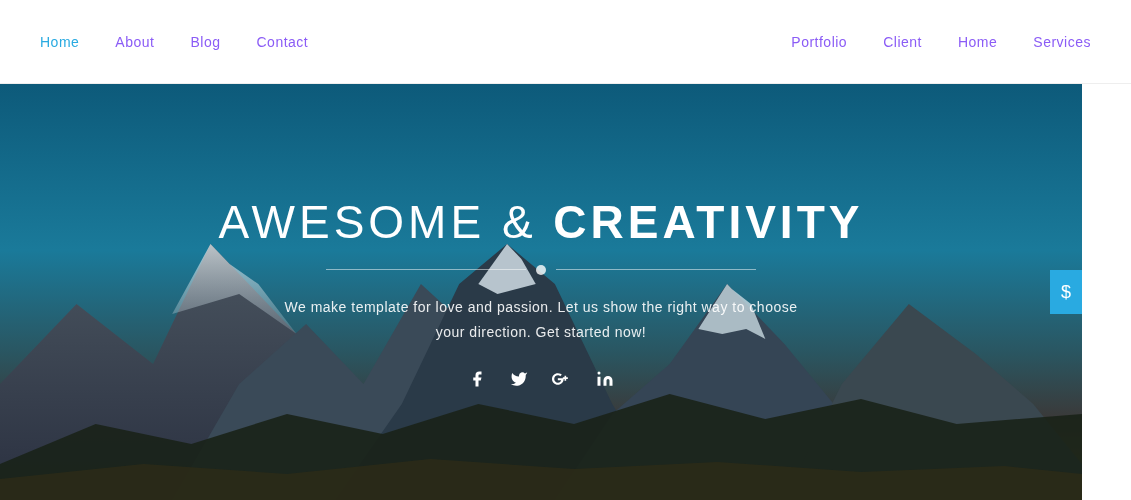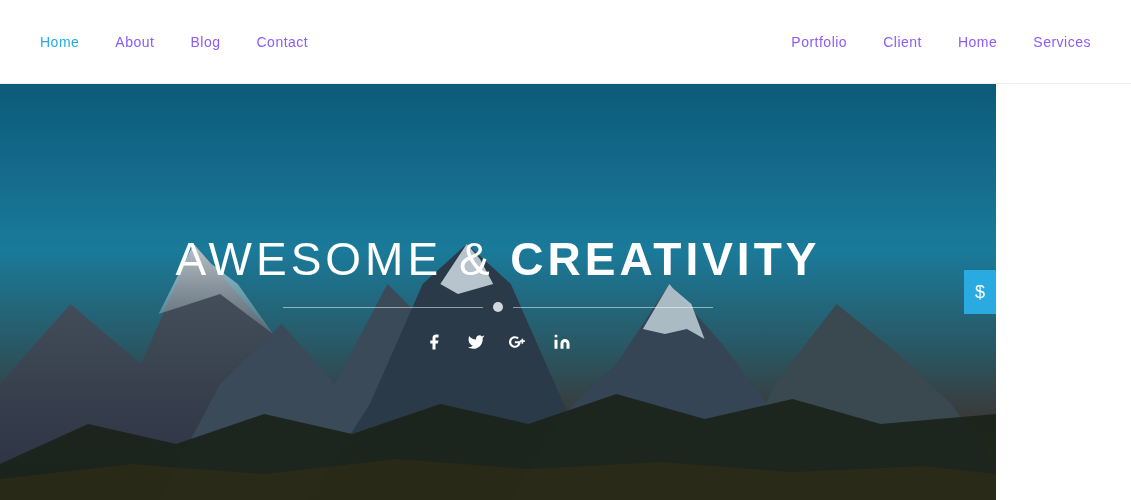--- a/index.html
+++ b/index.html
@@ -43,21 +43,21 @@
       position: absolute;
       left: 50%;
       transform: translateX(-50%);
     }
     .logo span.min { font-weight: 300; }
     .logo span.tek { font-weight: 700; }
 
     
     .hero {
       position: relative;
-      width: 996px;
+      width: 1082px;
       height: 416px;
       overflow: hidden;
       display: flex;
       align-items: center;
       justify-content: center;
     }
     .hero-bg {
       position: absolute;
       inset: 0;
       background: linear-gradient(
@@ -248,20 +248,21 @@
 
   <div class="hero-content">
     <h1 class="hero-headline">
       <span class="thin">AWESOME &amp; </span><span class="bold">CREATIVITY</span>
     </h1>
     <div class="hero-divider">
       <div class="line"></div>
       <div class="dot"></div>
       <div class="line"></div>
     </div>
+    <p class="hero-subtitle">We make template for love and passion. Let us show the right way to choose your direction. Get started now!</p>
     <div class="hero-social">
       <a class="social-icon" title="Facebook">
         <svg width="18" height="18" viewBox="0 0 24 24" fill="white">
             <path d="M18 2h-3a5 5 0 0 0-5 5v3H7v4h3v8h4v-8h3l1-4h-4V7a1 1 0 0 1 1-1h3z"></path>
           </svg>
       </a>
       <a class="social-icon" title="Twitter">
         <svg width="18" height="18" viewBox="0 0 24 24" fill="white">
             <path d="M23 3a10.9 10.9 0 0 1-3.14 1.53 4.48 4.48 0 0 0-7.86 3v1A10.66 10.66 0 0 1 3 4s-4 9 5 13a11.64 11.64 0 0 1-7 2c9 5 20 0 20-11.5a4.5 4.5 0 0 0-.08-.83A7.72 7.72 0 0 0 23 3z"></path>
           </svg>

